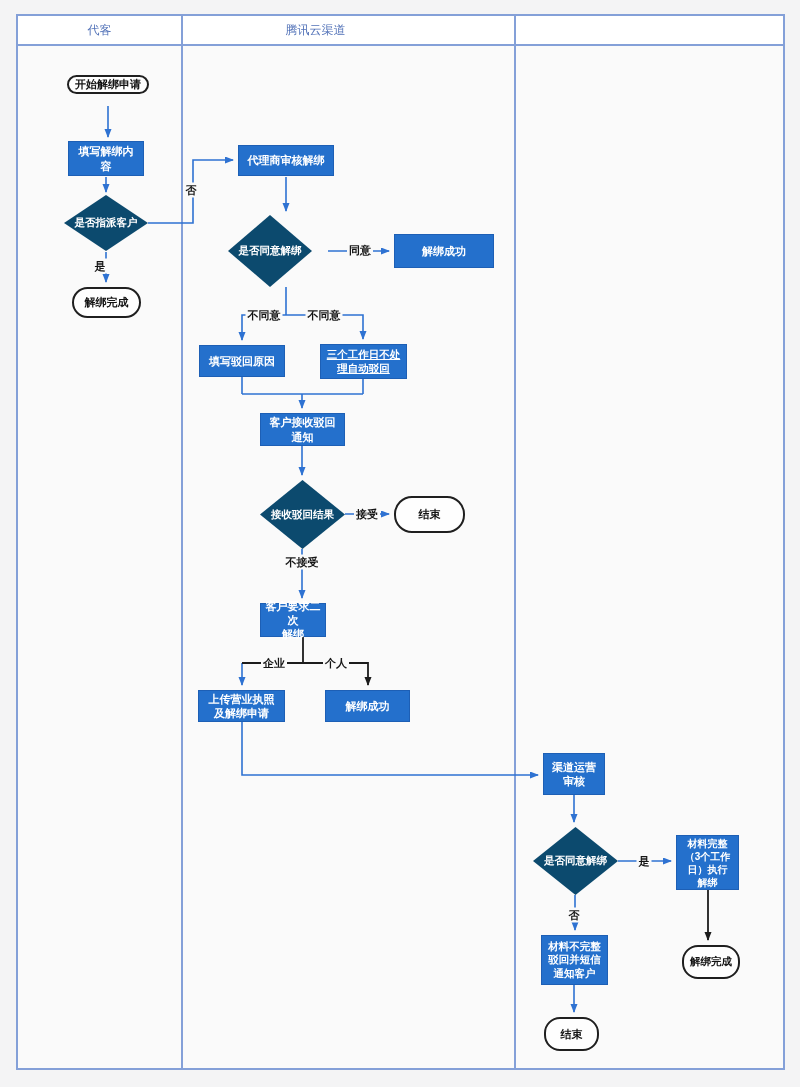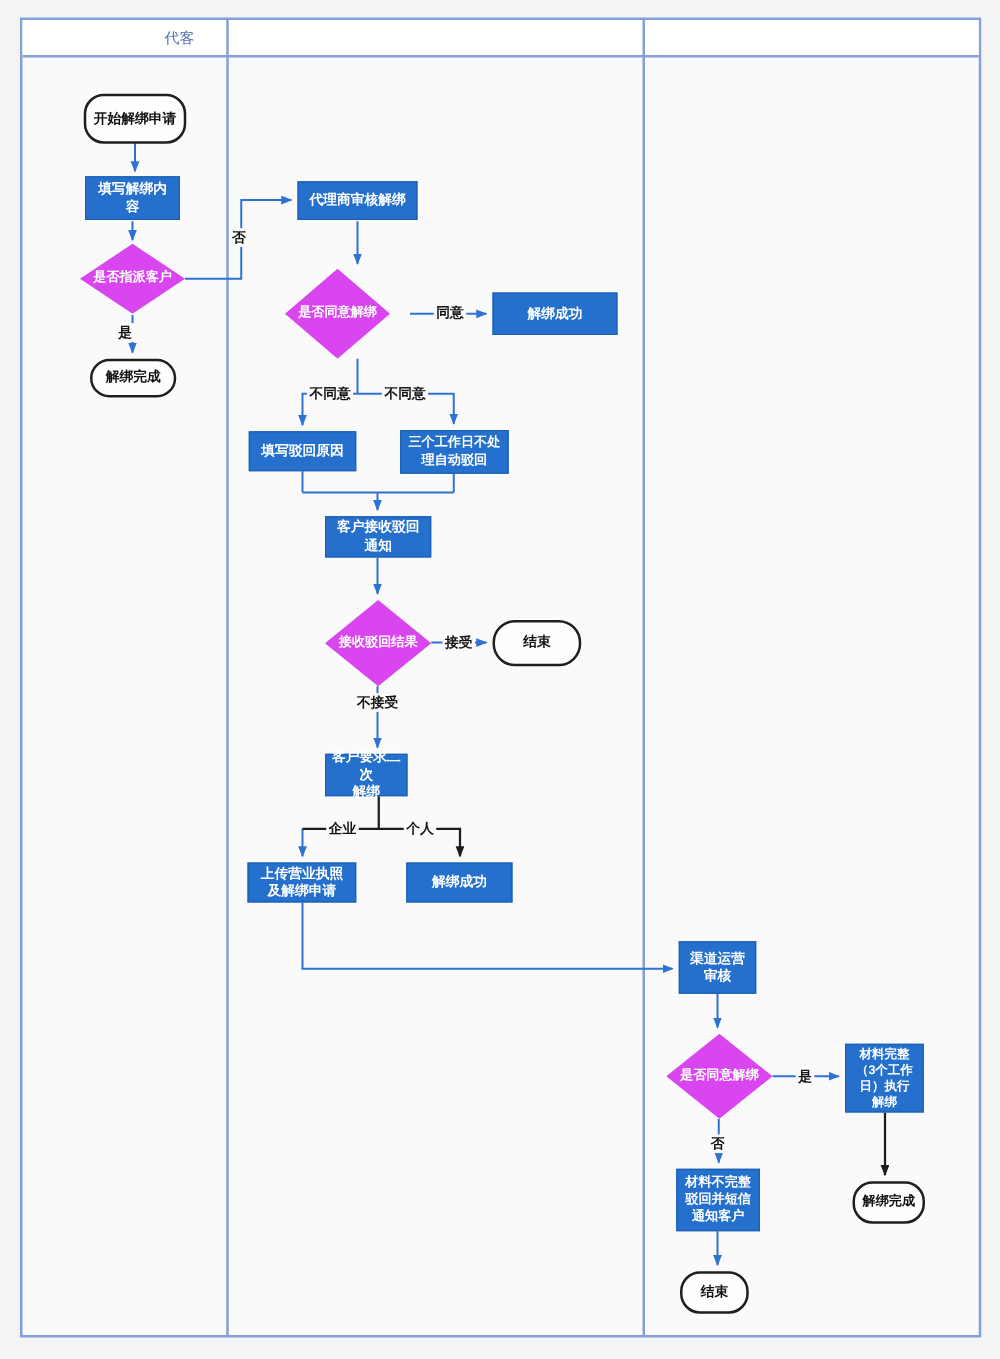--- a/index.html
+++ b/index.html
@@ -17,41 +17,41 @@
   }
   .lane-header {
     position:absolute; left:0; top:0; width:100%; height:30px;
     background:#ffffff; border-bottom:2px solid #84a0d8;
     display:flex; z-index:1;
   }
   .lane-header .cell {
     display:flex; align-items:center; justify-content:center;
     color:#5272b8; font-size:12px;
   }
-  .cell.l1 { width:163px;margin-left:44px; }
+  .cell.l1 { width:163px; }
   .cell.l2 { width:333px; }
   .cell.l3 { width:269px; }
   .v-divider {
     position:absolute; top:0; bottom:0; width:2px;
     background:#84a0d8; z-index:2;
   }
   .v-div-1 { left:163px; }
   .v-div-2 { left:496px; }
   svg.connectors { position:absolute; left:0; top:0; z-index:3; }
   .node {
     position:absolute; z-index:4;
     display:flex; align-items:center; justify-content:center;
     text-align:center; white-space:pre-line; line-height:1.3;
   }
   .process {
     background:#2470cc; border:1px solid #1d5fb5;
     color:#ffffff; font-weight:bold; font-size:11px;
   }
   .decision {
-    background:#d946ef;
+    background:#0c4a6e;
     clip-path:polygon(50% 0, 100% 50%, 50% 100%, 0 50%);
     color:#ffffff; font-weight:bold; font-size:10.5px;
   }
   .terminator {
     background:#fefefe; border:2px solid #1f1f1f; border-radius:16px;
     color:#111111; font-weight:bold; font-size:11px;
   }
   .elabel {
     position:absolute; z-index:5; transform:translate(-50%,-50%);
     background:#fafafa; padding:0 2px;
@@ -60,20 +60,21 @@
   .fs10 { font-size:10px; }
   .fs105 { font-size:10.5px; }
 </style>
 </head>
 <body>
 
 <div class="diagram">
 
   <div class="lane-header">
     <div class="cell l1">代客</div>
+    <div class="cell l3">腾讯云渠道</div>
   </div>
   <div class="v-divider v-div-1"></div>
   <div class="v-divider v-div-2"></div>
 
   <svg class="connectors" width="769" height="1056" viewBox="0 0 769 1056">
     <defs>
       <marker id="ab" markerWidth="9" markerHeight="8" refX="8" refY="3.5" orient="auto" markerUnits="userSpaceOnUse">
         <path d="M0,0 L9,3.5 L0,7 Z" fill="#2e72d2"></path>
       </marker>
       <marker id="ak" markerWidth="9" markerHeight="8" refX="8" refY="3.5" orient="auto" markerUnits="userSpaceOnUse">
@@ -104,31 +105,31 @@
       <polyline points="557,879 557,914" marker-end="url(#ab)"></polyline>
       <polyline points="556,969 556,996" marker-end="url(#ab)"></polyline>
     </g>
     <g stroke="#1c1c1c" stroke-width="1.8" fill="none">
       <polyline points="285,621 285,647 224,647"></polyline>
       <polyline points="285,647 350,647 350,669" marker-end="url(#ak)"></polyline>
       <polyline points="690,874 690,924" marker-end="url(#ak)"></polyline>
     </g>
   </svg>
 
-  <div class="node terminator" style="left:49px;top:59px;width:82px;height:40px;">开始解绑申请</div>
+  <div class="node terminator" style="left:49px;top:59px;width:82px;height:19px;">开始解绑申请</div>
   <div class="node process" style="left:50px;top:125px;width:76px;height:35px;">填写解绑内
 容</div>
   <div class="node decision" style="left:46px;top:179px;width:84px;height:56px;">是否指派客户</div>
   <div class="node terminator" style="left:54px;top:271px;width:69px;height:31px;">解绑完成</div>
 
   <div class="node process" style="left:220px;top:129px;width:96px;height:31px;">代理商审核解绑</div>
   <div class="node decision" style="left:210px;top:199px;width:84px;height:72px;">是否同意解绑</div>
   <div class="node process" style="left:376px;top:218px;width:100px;height:34px;">解绑成功</div>
   <div class="node process" style="left:181px;top:329px;width:86px;height:32px;">填写驳回原因</div>
-  <div class="node process fs105" style="left:302px;top:328px;width:87px;height:35px;">三个工作日不处
+  <div class="node process fs105" style="left:302px;top:328px;width:87px;height:35px;text-decoration:underline;">三个工作日不处
 理自动驳回</div>
   <div class="node process" style="left:242px;top:397px;width:85px;height:33px;">客户接收驳回
 通知</div>
   <div class="node decision" style="left:242px;top:464px;width:85px;height:69px;">接收驳回结果</div>
   <div class="node terminator" style="left:376px;top:480px;width:71px;height:37px;border-radius:18px;">结束</div>
   <div class="node process" style="left:242px;top:587px;width:66px;height:34px;">客户要求二次
 解绑</div>
   <div class="node process" style="left:180px;top:674px;width:87px;height:32px;">上传营业执照
 及解绑申请</div>
   <div class="node process" style="left:307px;top:674px;width:85px;height:32px;">解绑成功</div>

